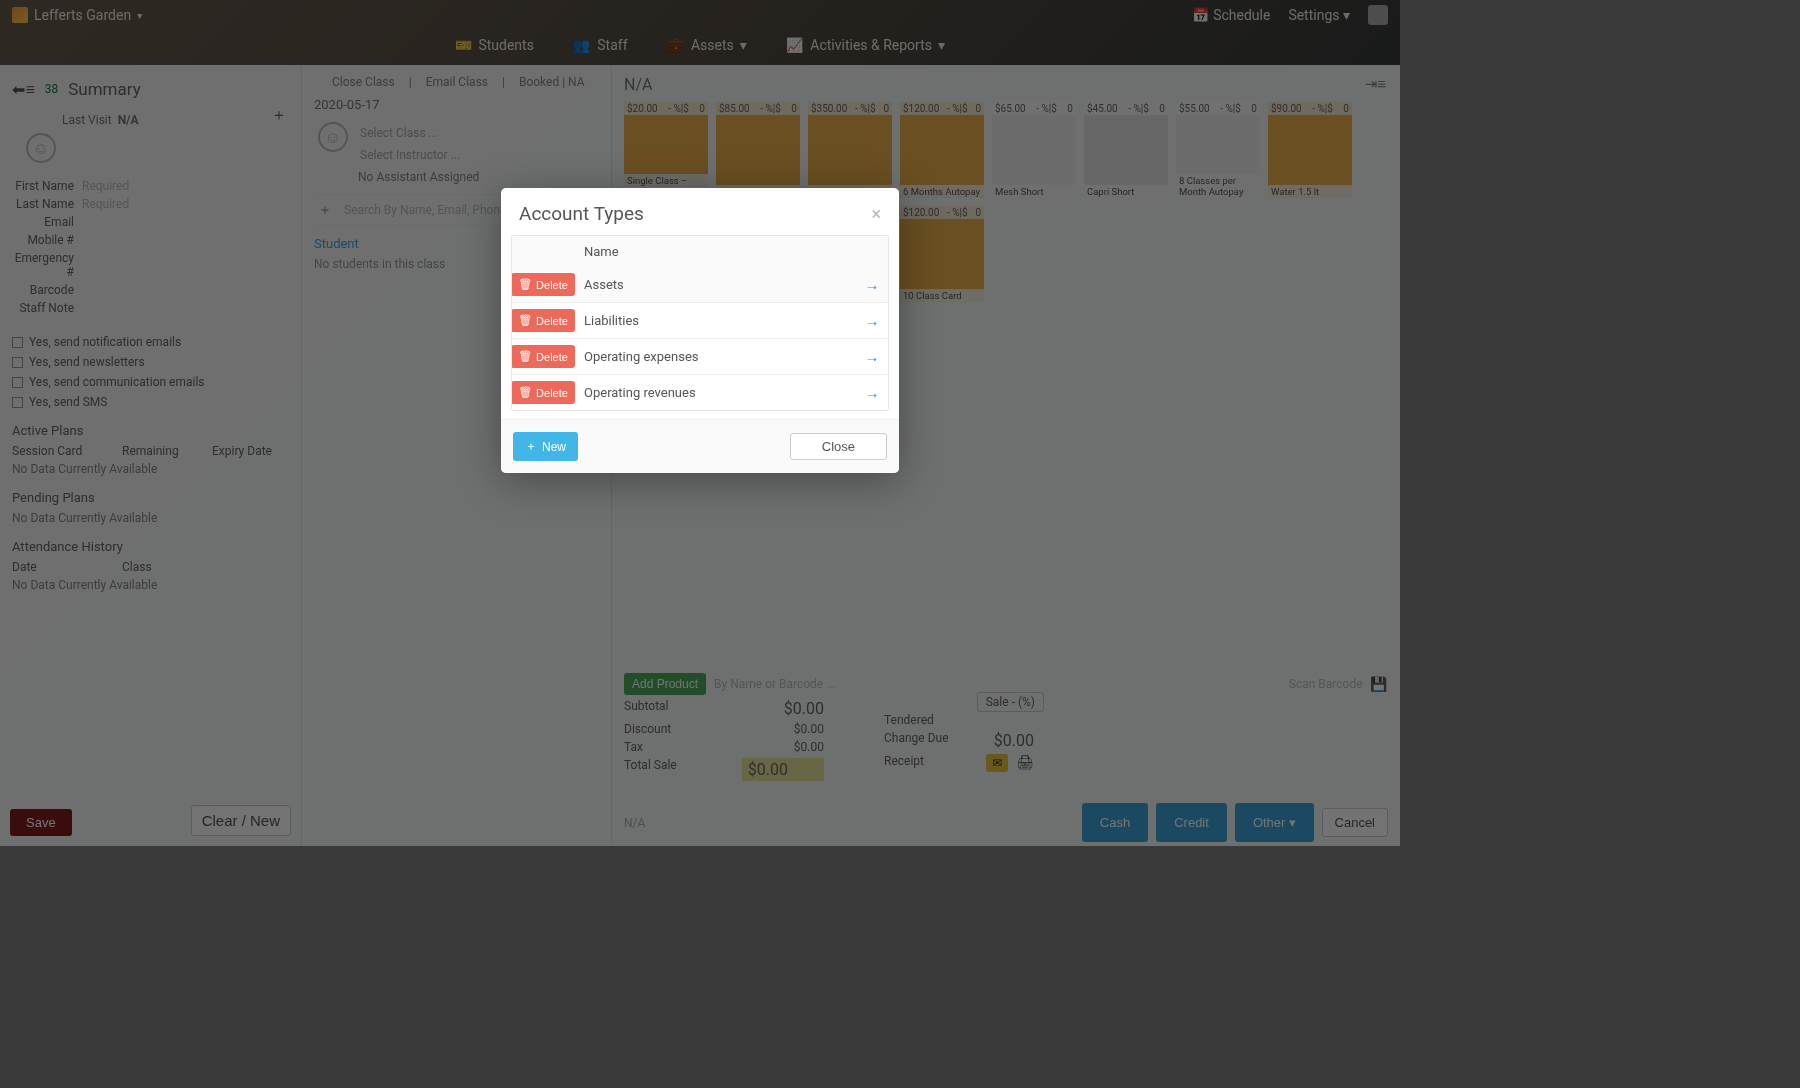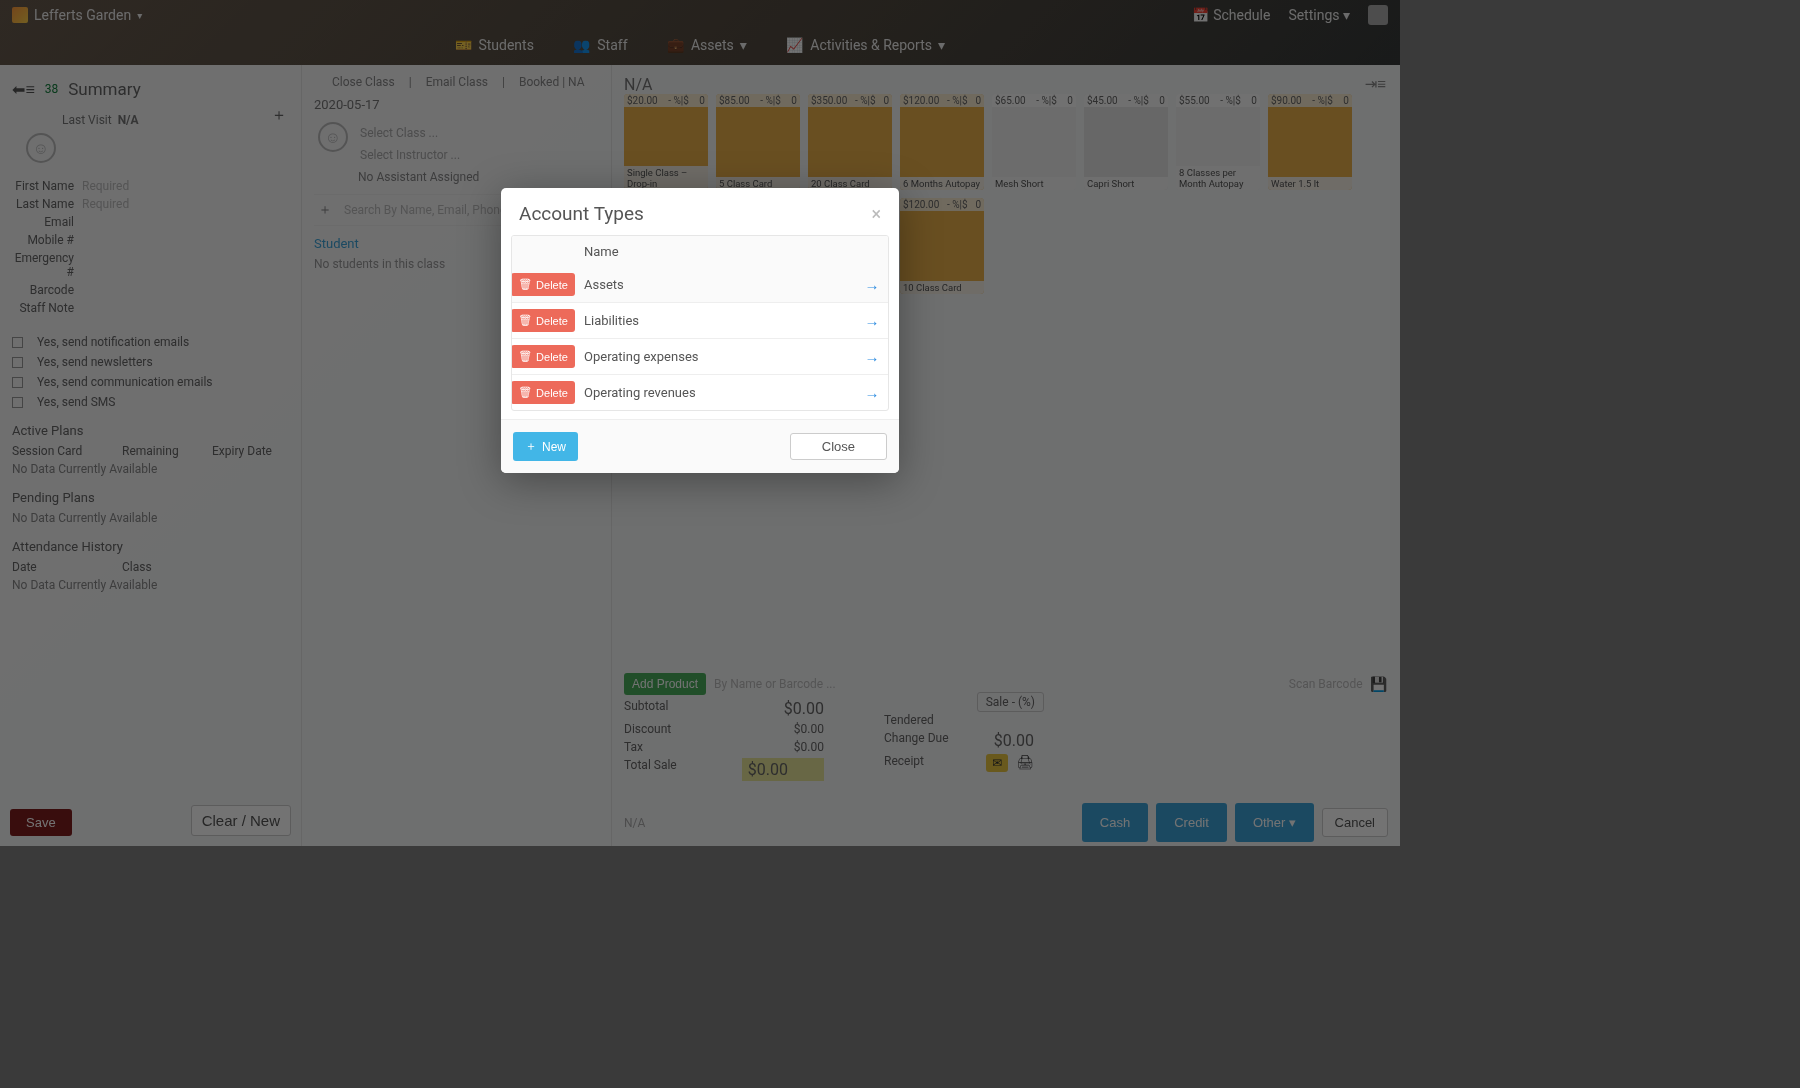--- a/index.html
+++ b/index.html
@@ -47,21 +47,21 @@
 .header-row{display:flex;align-items:center;gap:10px;padding:4px 0;color:#555;}
 .burger{font-size:16px;}
 .num{font-size:12px;color:#15803d;}
 .pagetitle{font-size:17px;color:#666;}
 .lastvisit{font-size:12px;color:#777;margin:10px 0 6px 50px;}
 .profile-circ{width:30px;height:30px;border:2px solid #bbb;border-radius:50%;display:inline-flex;align-items:center;justify-content:center;color:#bbb;font-size:16px;margin-left:14px;}
 .plusfloat{position:absolute;top:40px;right:14px;color:#666;font-size:16px;}
 .form-row{display:flex;align-items:center;margin:4px 0;font-size:12px;}
 .form-row .lbl{width:70px;text-align:right;color:#666;padding-right:8px;}
 .form-row .val{color:#bbb;}
-.checkrow{font-size:12px;color:#666;display:flex;align-items:center;gap:14px;margin:6px 0;}
+.checkrow{font-size:12px;color:#666;display:flex;align-items:center;gap:6px;margin:6px 0;}
 .checkrow .box{width:11px;height:11px;border:1px solid #999;}
 .section-head{font-size:13px;color:#666;margin-top:14px;margin-bottom:6px;}
 .cols3{display:flex;font-size:12px;color:#666;}
 .cols3 span:nth-child(1){width:110px;}
 .cols3 span:nth-child(2){width:90px;}
 .nodata{font-size:12px;color:#888;margin-top:4px;}
 .btn-save{position:absolute;bottom:10px;left:10px;background:#7f1d1d;color:#fff;border:none;border-radius:3px;padding:6px 16px;font-size:13px;}
 .btn-clear{position:absolute;bottom:10px;right:10px;background:#fff;border:1px solid #ccc;border-radius:3px;padding:6px 10px;font-size:15px;color:#555;}
 
 .mid-top{display:flex;gap:14px;font-size:12px;color:#888;margin-bottom:8px;padding-left:18px;}
@@ -69,21 +69,21 @@
 .mid-sel{font-size:12px;color:#aaa;margin:8px 0;padding-left:2px;}
 .mid-note{font-size:12px;color:#888;margin:8px 0;}
 .mid-search{display:flex;align-items:center;gap:8px;font-size:12px;color:#bbb;border-top:1px solid #eee;border-bottom:1px solid #eee;padding:6px 0;margin-top:10px;}
 .mid-search .plusbox{color:#888;font-size:14px;padding:0 4px;}
 .mid-search .barcode{margin-left:auto;color:#bbb;}
 .student-link{color:#3da3d8;font-size:13px;margin-top:10px;display:block;}
 .nostudents{font-size:12px;color:#999;margin-top:6px;}
 
 .rtitle{font-size:16px;color:#777;}
 .rarrows{position:absolute;top:10px;right:14px;color:#888;font-size:15px;}
-.prod-grid{display:flex;flex-wrap:wrap;gap:8px;margin-top:0;align-items:center;}
+.prod-grid{display:flex;flex-wrap:wrap;gap:8px;margin-top:8px;align-items:center;}
 .prod-card{width:84px;height:96px;border-radius:4px;overflow:hidden;position:relative;font-size:10px;}
 .prod-head{position:absolute;top:0;left:0;right:0;padding:1px 3px;color:#666;background:rgba(255,255,255,0.75);font-size:10px;display:flex;justify-content:space-between;}
 .prod-img{position:absolute;top:14px;left:0;right:0;bottom:14px;}
 .prod-foot{position:absolute;bottom:0;left:0;right:0;padding:1px 3px;background:rgba(246,246,246,0.9);color:#555;font-size:9.5px;line-height:11px;}
 .addprod{display:flex;align-items:center;gap:8px;margin-top:10px;}
 .addprod .btn{background:#4aad5b;color:#fff;font-size:12px;padding:4px 8px;border-radius:3px;border:none;}
 .addprod .placeholder{color:#bbb;font-size:12px;}
 .addprod .barcode-right{margin-left:auto;color:#bbb;font-size:12px;}
 .disk{color:#666;}
 

